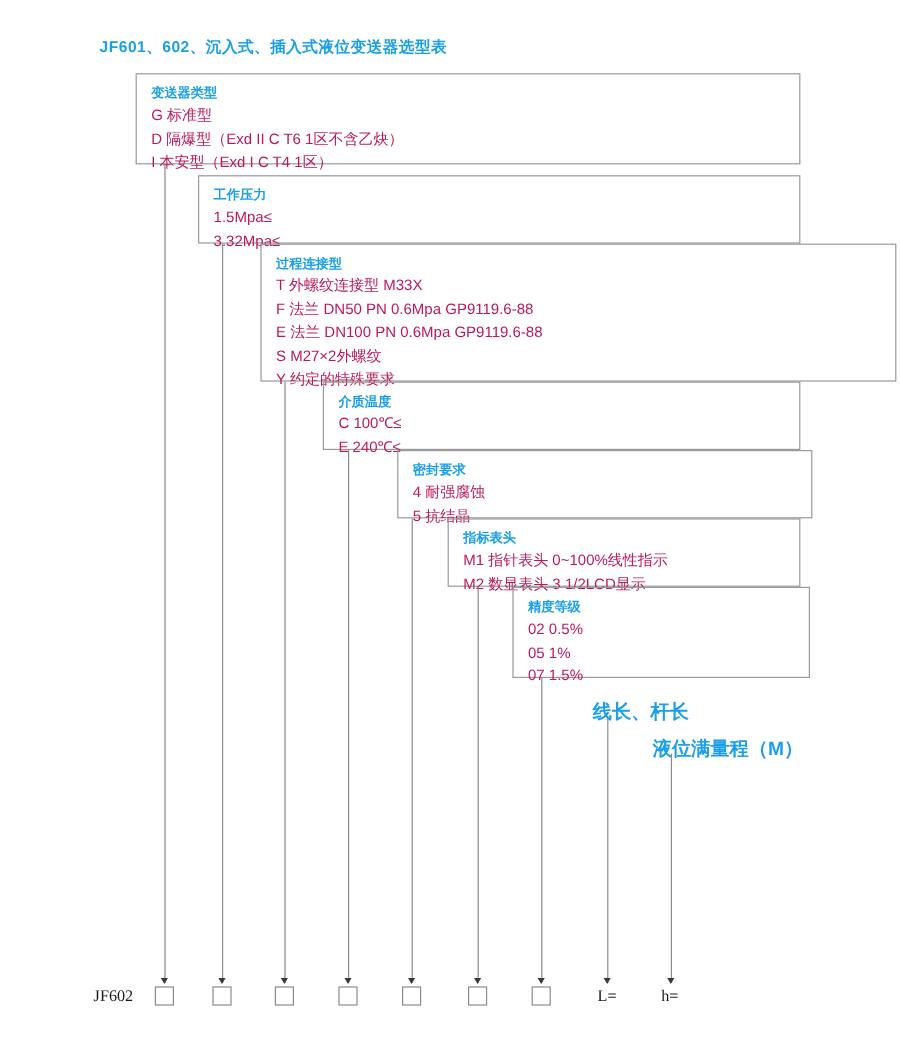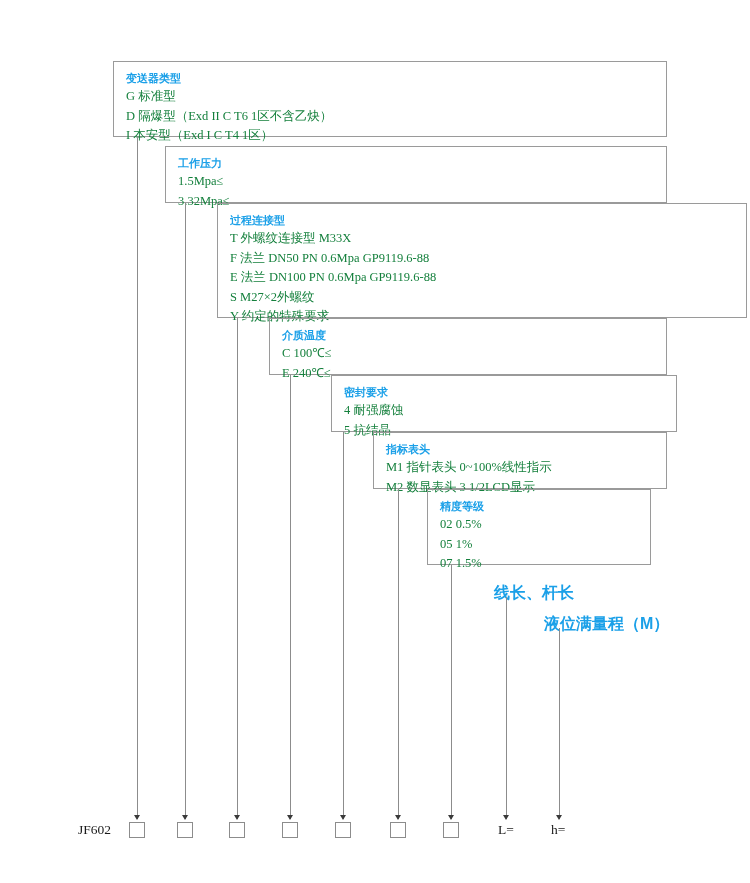--- a/index.html
+++ b/index.html
@@ -39,23 +39,23 @@
   }
   .spec-head {
     font-family: "Liberation Sans", "DejaVu Sans", sans-serif;
     font-size: 11px;
     font-weight: bold;
     color: #1ba0e8;
     line-height: 18px;
     white-space: nowrap;
   }
   .spec-opt {
-    font-family: Liberation Serif, serif;
+    font-family: Liberation Sans, sans-serif;
     font-size: 12.5px;
-    color: #15803d;
+    color: #be185d;
     line-height: 19.5px;
     white-space: nowrap;
   }
 
   
   .free-label {
     position: absolute;
     font-family: "Liberation Sans", "DejaVu Sans", sans-serif;
     font-size: 16px;
     font-weight: bold;
@@ -102,20 +102,21 @@
     font-size: 13.5px;
     color: #1a1a1a;
     white-space: nowrap;
   }
 </style>
 </head>
 <body>
 
 <div id="page">
 
+  <div id="title">JF601、602、沉入式、插入式液位变送器选型表</div>
 
   <div class="spec-box" style="left:113px; top:61px; width:554px; height:76px;">
     <div class="spec-head">变送器类型</div>
     <div class="spec-opt">G 标准型</div>
     <div class="spec-opt">D 隔爆型（Exd II C T6 1区不含乙炔）</div>
     <div class="spec-opt">I 本安型（Exd I C T4 1区）</div>
   </div>
 
   <div class="spec-box" style="left:165px; top:146px; width:502px; height:57px;">
     <div class="spec-head">工作压力</div>
@@ -143,21 +144,21 @@
     <div class="spec-opt">4 耐强腐蚀</div>
     <div class="spec-opt">5 抗结晶</div>
   </div>
 
   <div class="spec-box" style="left:373px; top:432px; width:294px; height:57px;">
     <div class="spec-head">指标表头</div>
     <div class="spec-opt">M1 指针表头 0~100%线性指示</div>
     <div class="spec-opt">M2 数显表头 3 1/2LCD显示</div>
   </div>
 
-  <div class="spec-box" style="left:427px; top:489px; width:224px; height:76px;">
+  <div class="spec-box" style="left:427px; top:489px; width:248px; height:76px;">
     <div class="spec-head">精度等级</div>
     <div class="spec-opt">02 0.5%</div>
     <div class="spec-opt">05 1%</div>
     <div class="spec-opt">07 1.5%</div>
   </div>
 
   <div class="free-label" style="left:494px; top:583px;">线长、杆长</div>
   <div class="free-label" style="left:544px; top:614px;">液位满量程（M）</div>
 
   <div class="leader" style="left:137px; top:137px; height:682px;"></div>

